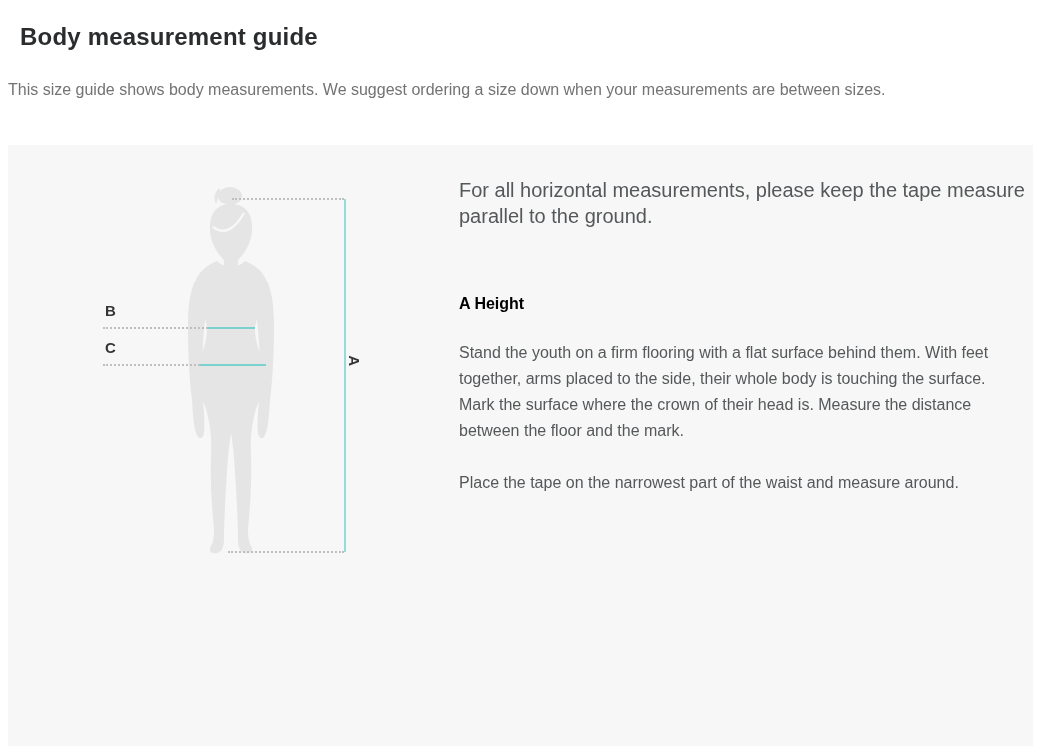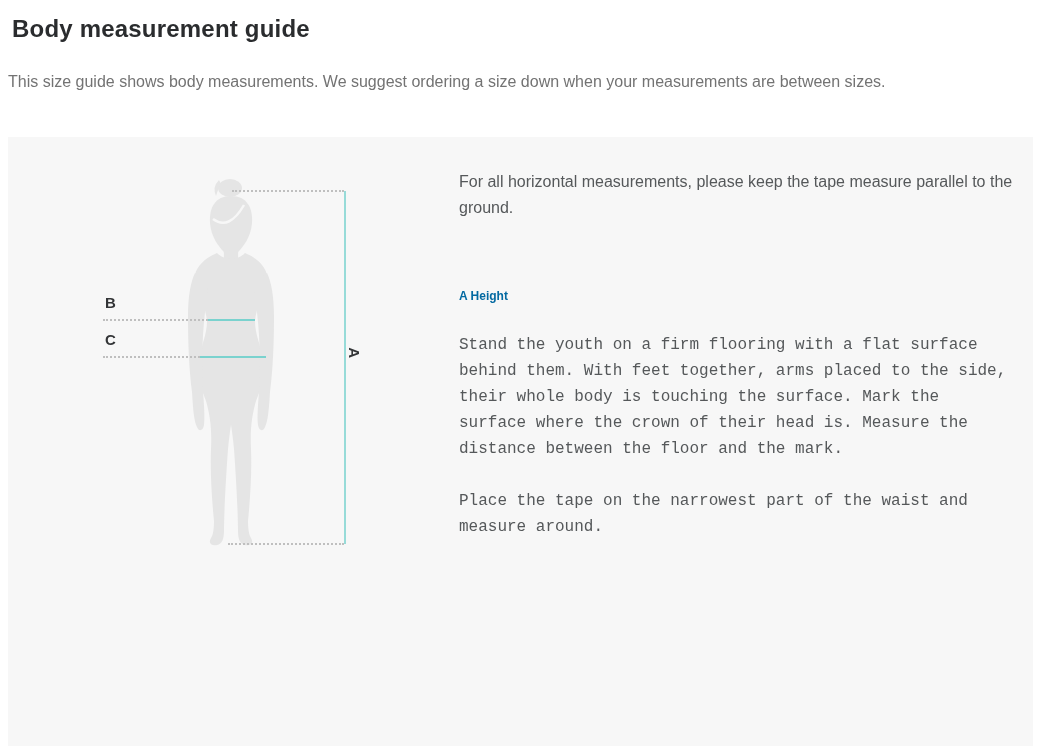--- a/index.html
+++ b/index.html
@@ -5,21 +5,21 @@
   * { box-sizing: border-box; }
   html, body {
     margin: 0; padding: 0;
     width: 1041px; height: 746px;
     background: #ffffff;
     overflow: hidden;
     font-family: "Liberation Sans", sans-serif;
   }
   .header { padding: 11px 8px 0 8px; }
   .page-title {
-    margin: 4px;
+    margin: 12px;
     font-size: 24px;
     line-height: 28px;
     font-weight: bold;
     color: #2a2c2e;
     letter-spacing: 0.2px;
   }
   .intro {
     margin: 29px 0 0 0;
     font-size: 16px;
     line-height: 19px;
@@ -81,37 +81,36 @@
     background: #97dbd8;
   }
   
   .instructions {
     position: absolute;
     left: 451px; top: 0;
     width: 567px;
   }
   .note {
     margin: 32px 0 0 0;
-    font-size: 16px;
+    font-size: 20px;
     line-height: 26px;
     color: #55585a;
   }
   .section-heading {
     margin: 65px 0 0 0;
-    font-size: 12px;
+    font-size: 16px;
     line-height: 20px;
     font-weight: bold;
-    color: #0369a1;
+    color: #000000;
   }
   .section-body {
     margin: 26px 14px 0 0;
     font-size: 16px;
     line-height: 26px;
     color: #55585a;
-    font-family: Liberation Mono, monospace;
   }
 </style>
 </head>
 <body>
 
 <div class="header">
   <h1 class="page-title">Body measurement guide</h1>
   <p class="intro">This size guide shows body measurements. We suggest ordering a size down when your measurements are between sizes.</p>
 </div>
 

